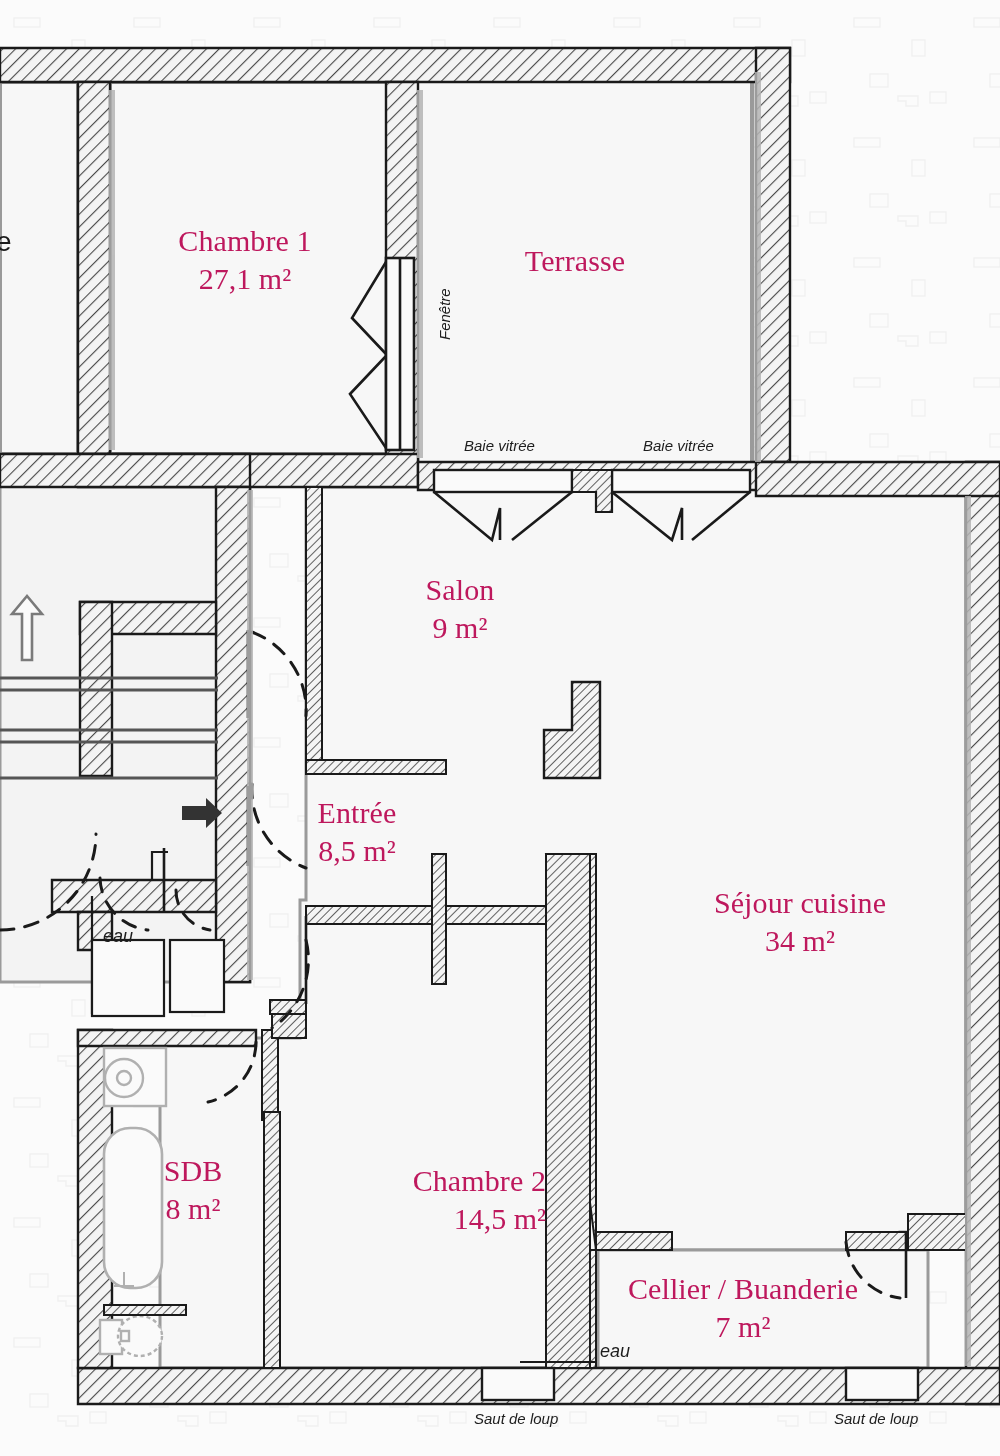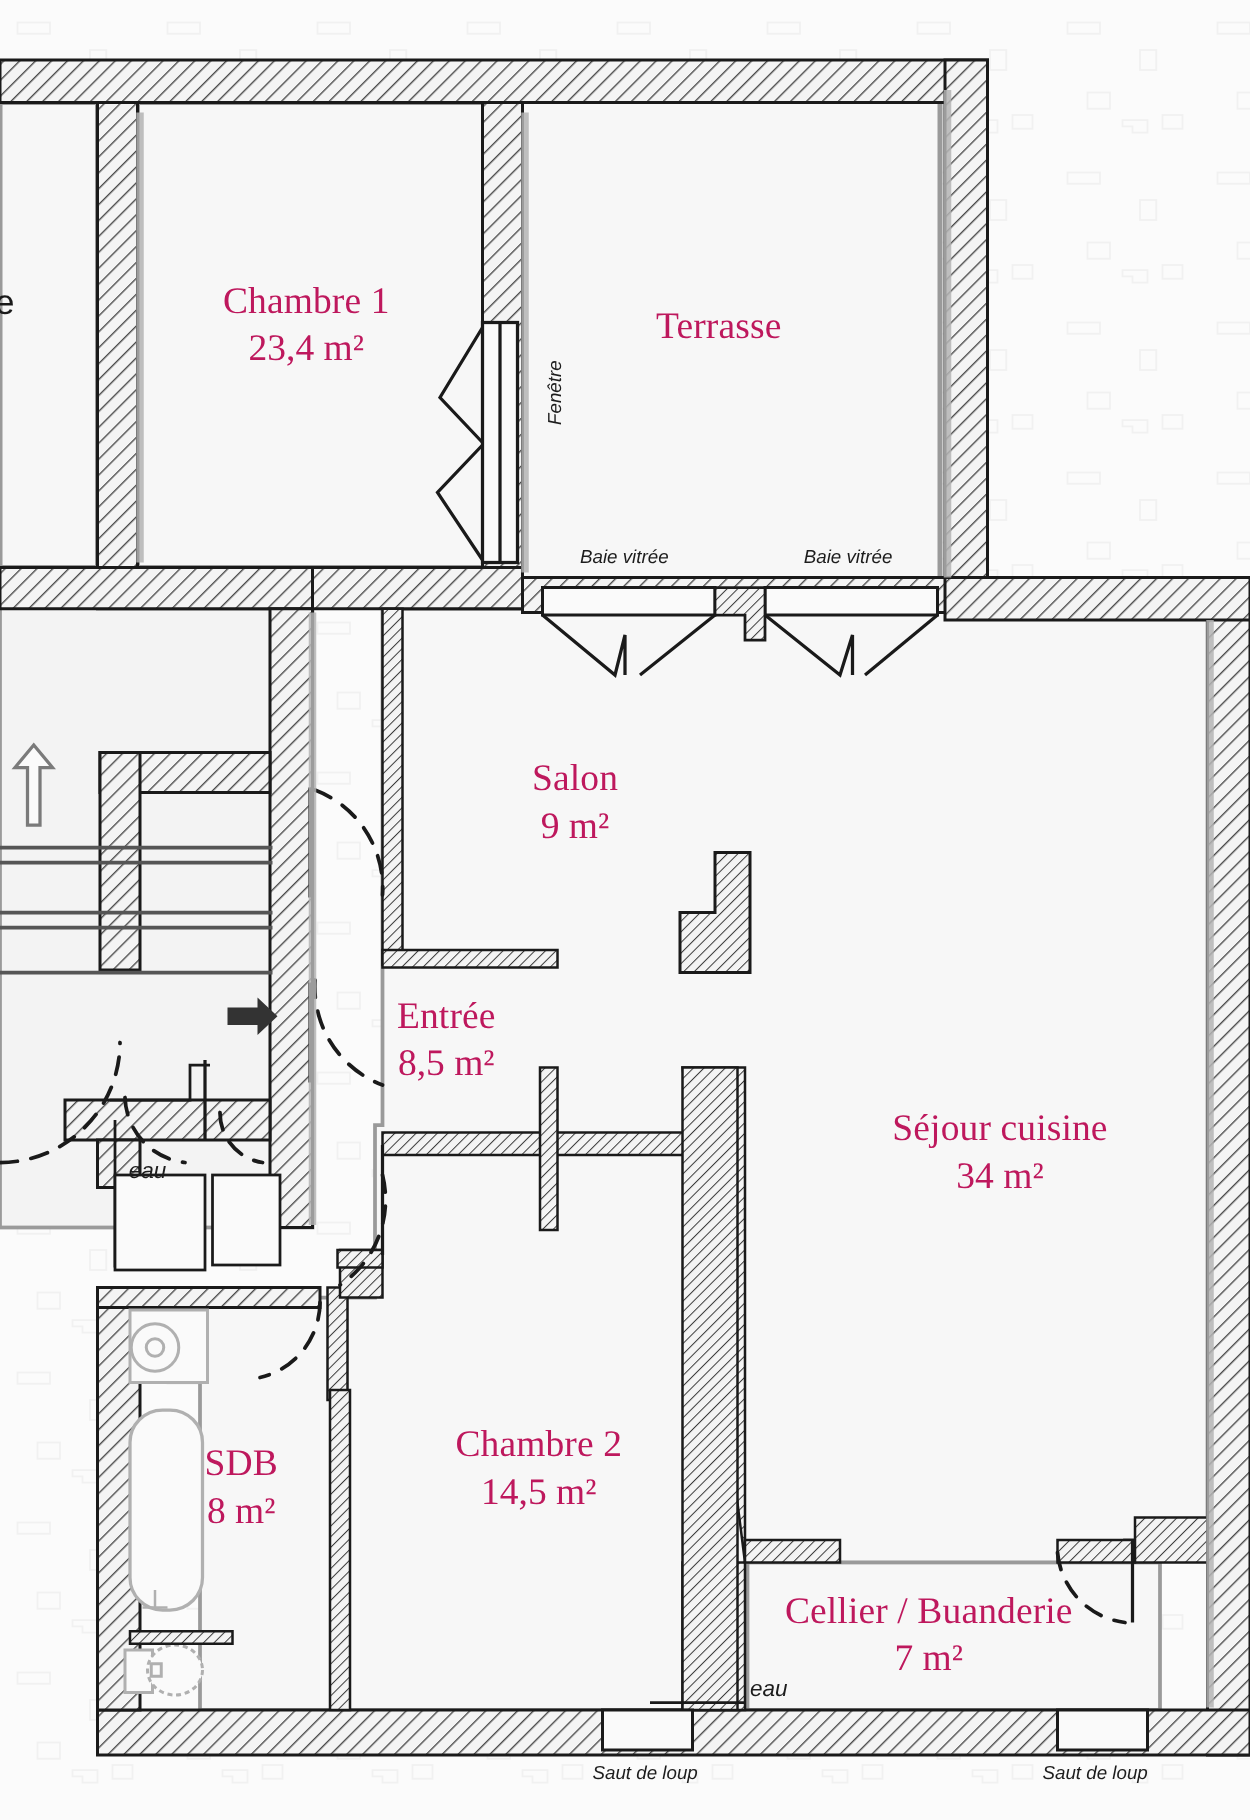--- a/index.html
+++ b/index.html
@@ -250,43 +250,43 @@
       <line x1="112" y1="90" x2="112" y2="450"></line>
       <line x1="420" y1="90" x2="420" y2="458"></line>
       <line x1="758" y1="72" x2="758" y2="462"></line>
       <line x1="968" y1="496" x2="968" y2="1366"></line>
       <line x1="250" y1="490" x2="250" y2="980"></line>
     </g>
   </svg>
 
   <div class="room-label" style="left:130px; top:222px; width:230px;">
     <div class="room-name">Chambre 1</div>
-    <div class="room-area">23,4 m²</div>
+    <div class="room-area">27,1 m²</div>
   </div>
 
   <div class="room-label" style="left:460px; top:222px; width:230px;margin-top:20px;">
     <div class="room-name">Terrasse</div>
   </div>
 
-  <div class="room-label" style="left:345px; top:604px; width:230px;">
+  <div class="room-label" style="left:345px; top:571px; width:230px;">
     <div class="room-name">Salon</div>
     <div class="room-area">9 m²</div>
   </div>
 
   <div class="room-label" style="left:242px; top:794px; width:230px;">
     <div class="room-name">Entrée</div>
     <div class="room-area">8,5 m²</div>
   </div>
 
   <div class="room-label" style="left:665px; top:884px; width:270px;">
     <div class="room-name">Séjour cuisine</div>
     <div class="room-area">34 m²</div>
   </div>
 
-  <div class="room-label" style="left:316px; top:1137px; width:230px;">
+  <div class="room-label" style="left:316px; top:1162px; width:230px;text-align:right;">
     <div class="room-name">Chambre 2</div>
     <div class="room-area">14,5 m²</div>
   </div>
 
   <div class="room-label" style="left:123px; top:1152px; width:140px;">
     <div class="room-name">SDB</div>
     <div class="room-area">8 m²</div>
   </div>
 
   <div class="room-label" style="left:603px; top:1270px; width:280px;">

